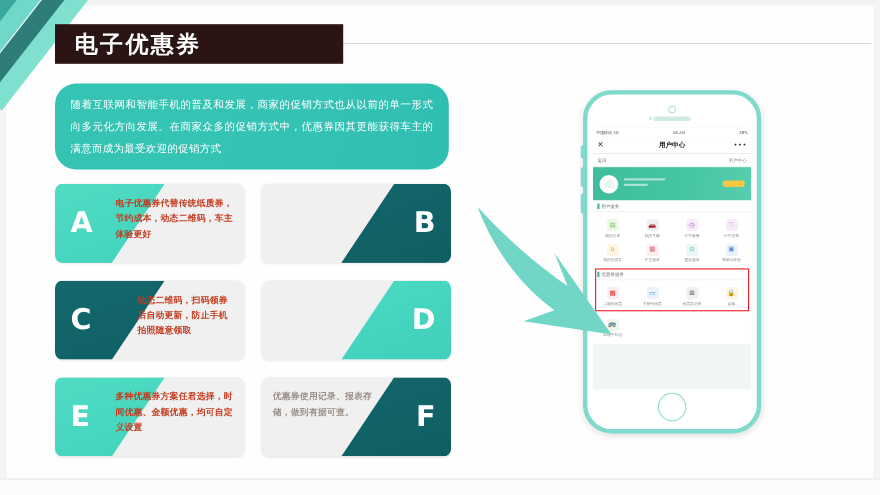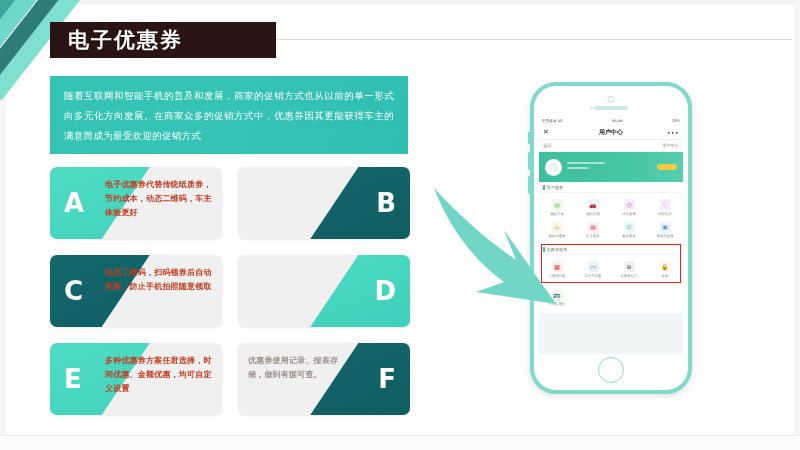--- a/index.html
+++ b/index.html
@@ -38,21 +38,21 @@
   }
   .stripe.s1 { left: 24px; top: -38px; background:#3aa79c; }
   .stripe.s2 { left: 48px; top: -42px; background:#6fd8c8; }
   .stripe.s3 { left: 74px; top: -46px; background:#2f7d78; }
   .stripe.s4 { left: 96px; top: -48px; background:#7fe0cf; }
 
   
   .title-bar {
     position:absolute;
     left: 50px; top: 22px;
-    width: 226px; height: 36px;
+    width: 262px; height: 36px;
     background:#2b1414;
     display:flex; align-items:center;
     padding-left: 18px;
     box-sizing:border-box;
     z-index: 5;
   }
   .title-bar .title-text {
     color:#fdfdfd;
     font-size: 21px;
     letter-spacing: 2px;
@@ -67,20 +67,21 @@
   }
 
   
   .intro-box {
     position:absolute;
     left: 50px; top: 76px;
     width: 358px; height: 78px;
     background: linear-gradient(100deg,#35c3b4 0%, #35c3b4 45%, #2fbfb2 100%);
     box-sizing:border-box;
     padding: 10px 14px 0 14px;
+    border-radius: 19px;
   }
   .intro-box p {
     margin:0;
     color:#ffffff;
     font-size: 9.5px;
     line-height: 20px;
     letter-spacing: .3px;
     text-align: justify;
   }
 
@@ -334,21 +335,21 @@
         </div>
       </div>
       <div class="card right">
         <div class="wedge w-deep"></div>
         <span class="letter">B</span>
       </div>
       <div class="card left">
         <div class="wedge w-deep"></div>
         <span class="letter">C</span>
         <div class="card-text">
-          <p style="color: rgb(196, 58, 30);">动态二维码，扫码领券后自动更新，防止手机拍照随意领取</p>
+          <p style="color: rgb(196, 58, 30); margin-left: 20px;">动态二维码，扫码领券后自动更新，防止手机拍照随意领取</p>
         </div>
       </div>
       <div class="card right">
         <div class="wedge w-mint"></div>
         <span class="letter">D</span>
       </div>
       <div class="card left">
         <div class="wedge w-mint"></div>
         <span class="letter">E</span>
         <div class="card-text">

